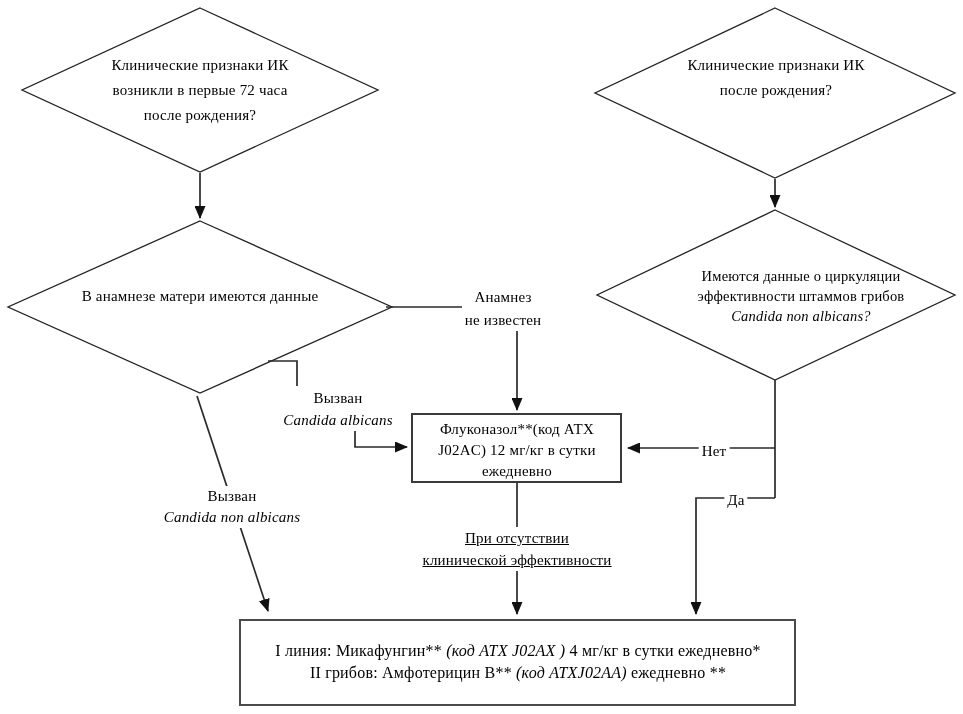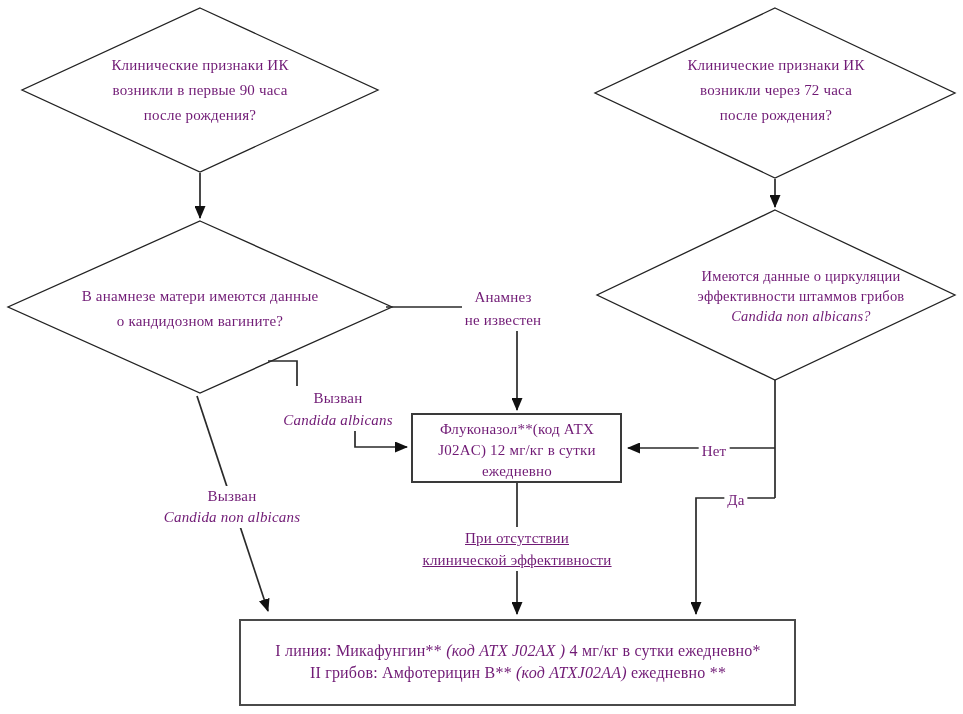--- a/index.html
+++ b/index.html
@@ -2,21 +2,21 @@
 <html><head>
 <meta charset="utf-8">
 <style>
   html, body { margin: 0; padding: 0; background: #ffffff; }
   #stage {
     position: relative;
     width: 963px;
     height: 714px;
     background: #ffffff;
     font-family: "Liberation Serif", "DejaVu Serif", serif;
-    color: #701a75;
+    color: #000000;
     overflow: hidden;
   }
   #wires { position: absolute; left: 0; top: 0; width: 963px; height: 714px; }
   .lbl {
     position: absolute;
     transform: translateX(-50%);
     text-align: center;
     white-space: nowrap;
     font-size: 15px;
     letter-spacing: 0.2px;
@@ -60,33 +60,31 @@
     <polyline points="355,431 355,447 407,447" fill="none" stroke="#2a2a2a" stroke-width="1.7" marker-end="url(#ah)"></polyline>
     <line x1="517" y1="483" x2="517" y2="614" stroke="#2a2a2a" stroke-width="1.7" marker-end="url(#ah)"></line>
     <line x1="775" y1="380" x2="775" y2="498" stroke="#2a2a2a" stroke-width="1.7"></line>
     <line x1="775" y1="448" x2="628" y2="448" stroke="#2a2a2a" stroke-width="1.7" marker-end="url(#ah)"></line>
     <polyline points="775,498 696,498 696,614" fill="none" stroke="#2a2a2a" stroke-width="1.7" marker-end="url(#ah)"></polyline>
     <line x1="197" y1="396" x2="268" y2="611" stroke="#2a2a2a" stroke-width="1.7" marker-end="url(#ah)"></line>
   </svg>
 
   <div class="lbl diamond-text" style="left:200px; top:53px;">
     <div>Клинические признаки ИК</div>
-    <div>возникли в первые 90 часа</div>
+    <div>возникли в первые 72 часа</div>
     <div>после рождения?</div>
   </div>
 
   <div class="lbl diamond-text" style="left:776px; top:53px;">
     <div>Клинические признаки ИК</div>
-    <div>возникли через 72 часа</div>
     <div>после рождения?</div>
   </div>
 
   <div class="lbl diamond-text" style="left:200px; top:284px;">
     <div>В анамнезе матери имеются данные</div>
-    <div>о кандидозном вагините?</div>
   </div>
 
   <div class="lbl mr-text" style="left:777px; top:266px;">
     <div>Имеются данные о циркуляции</div>
     <div>эффективности штаммов грибов</div>
     <div class="it">Candida non albicans?</div>
   </div>
 
   <div class="lbl anam" style="left:503px; top:286px;">
     <div>Анамнез</div>

